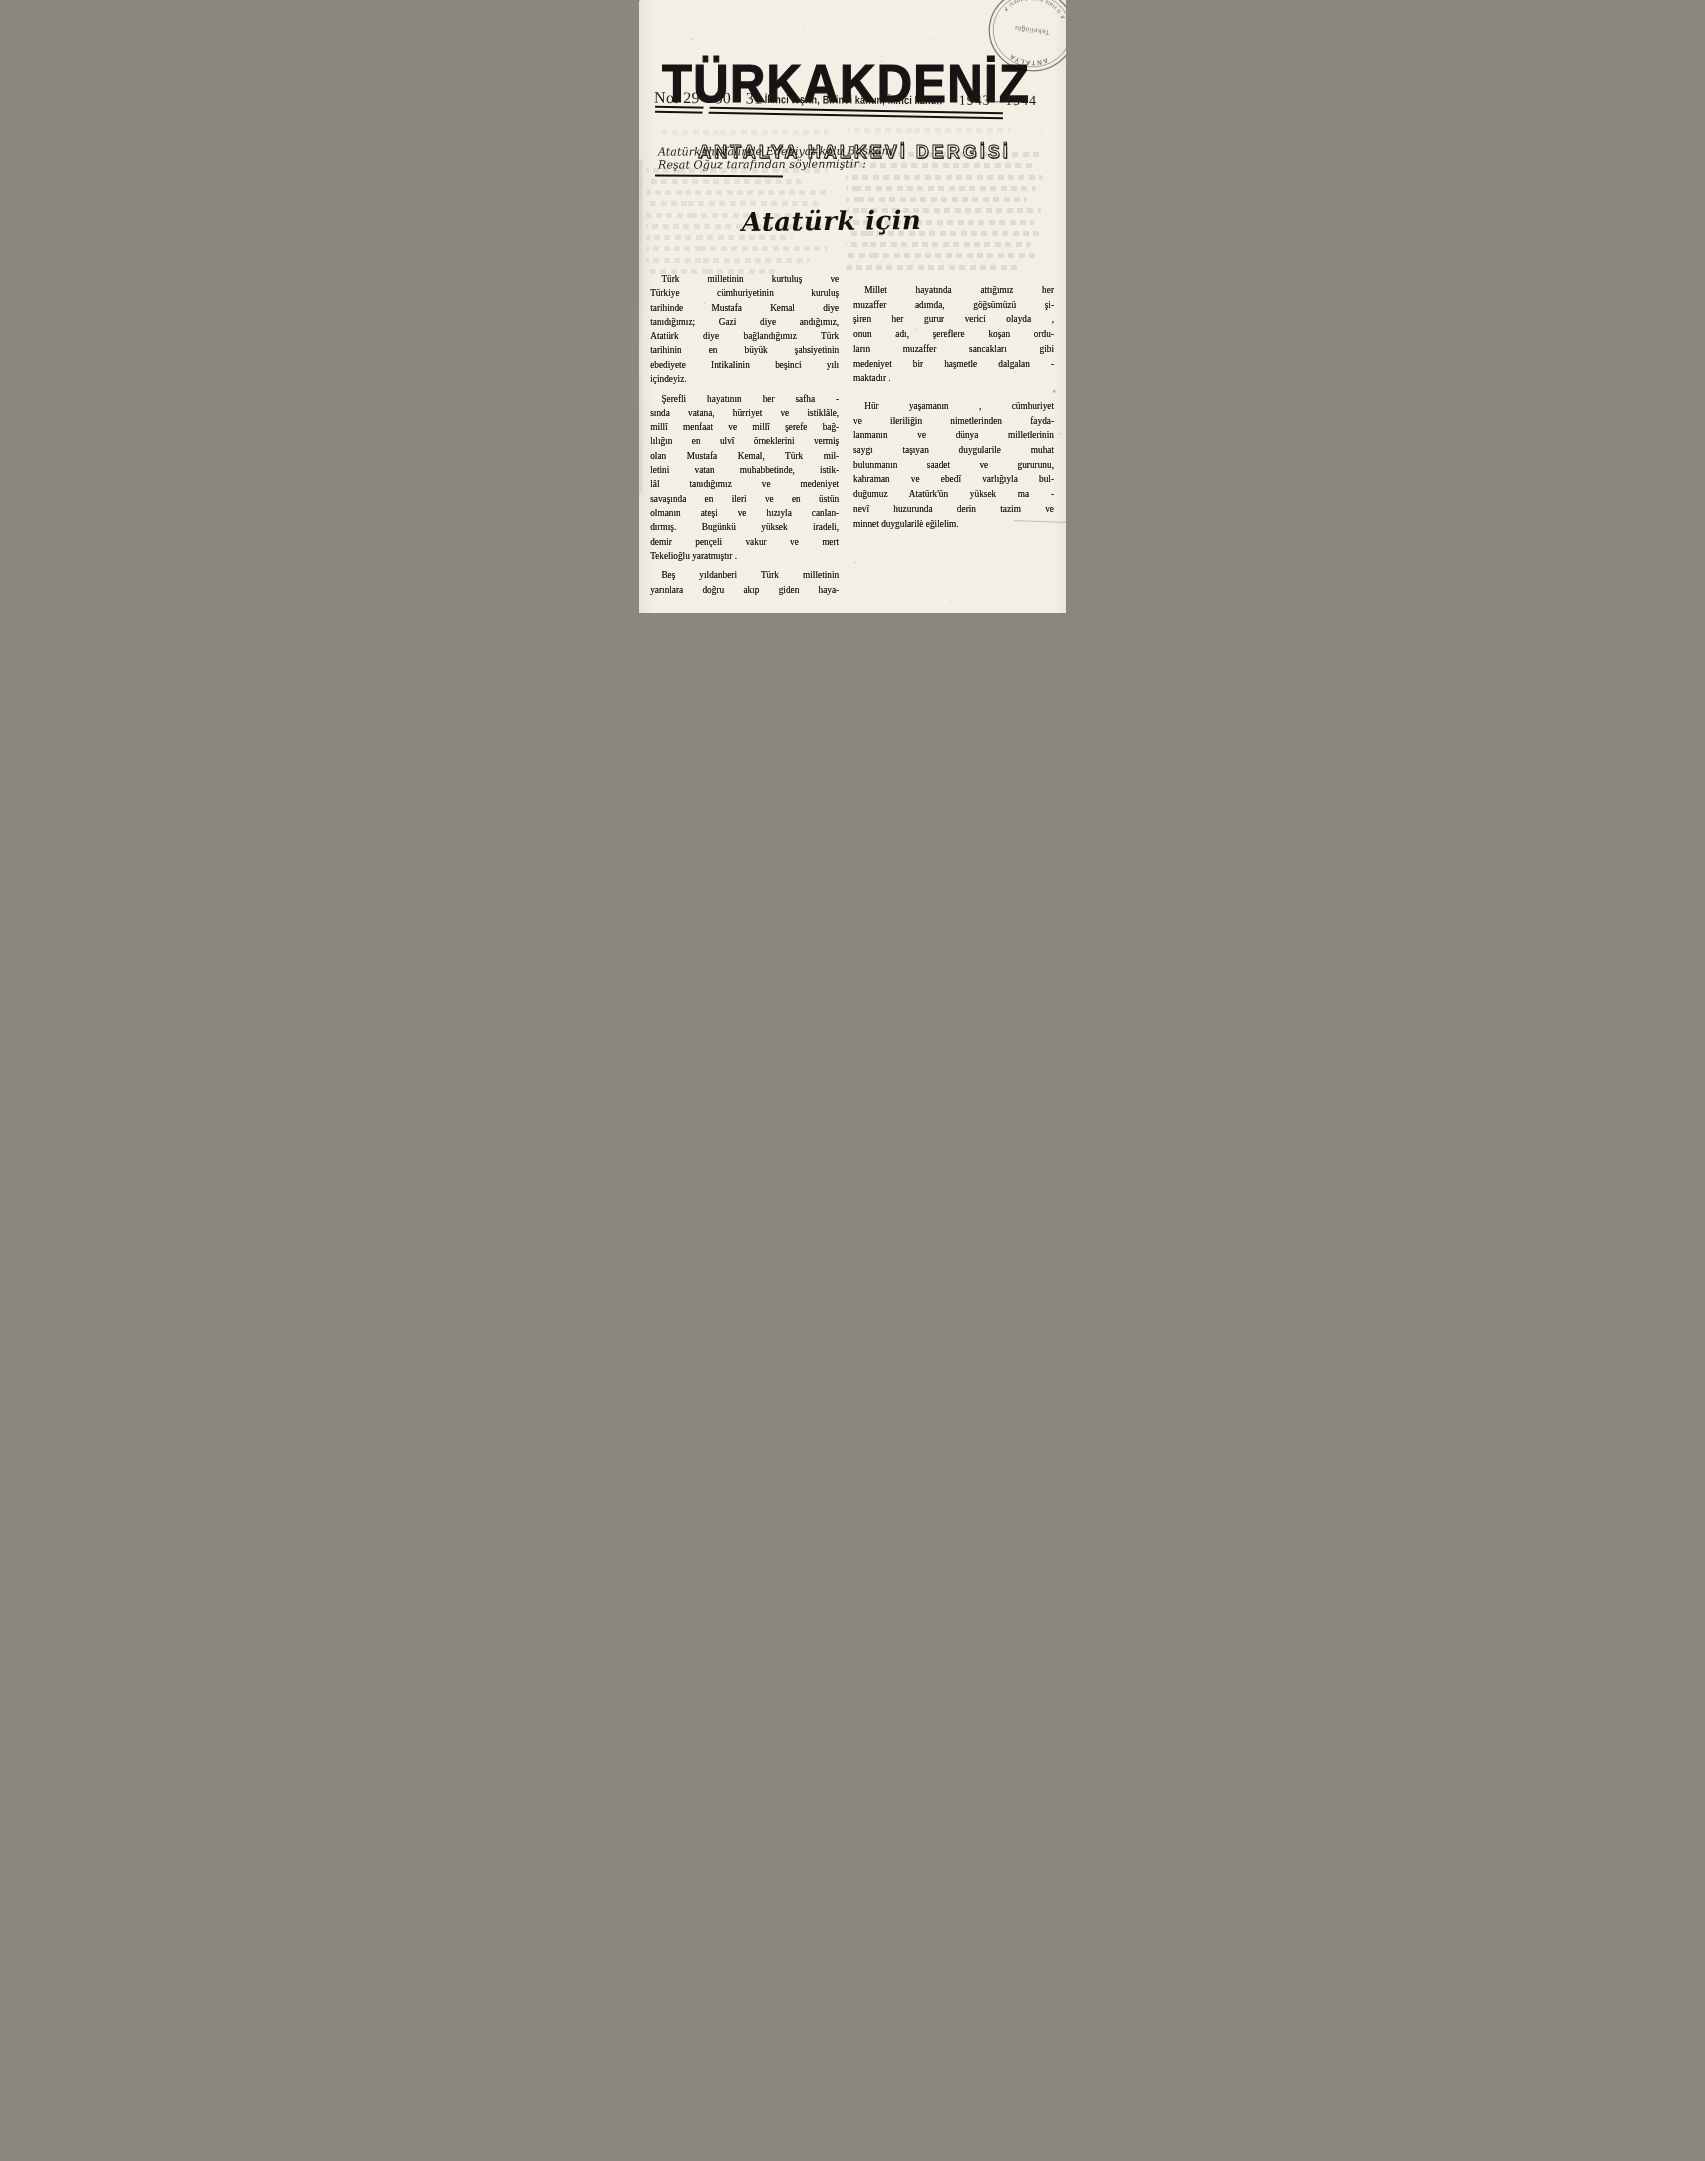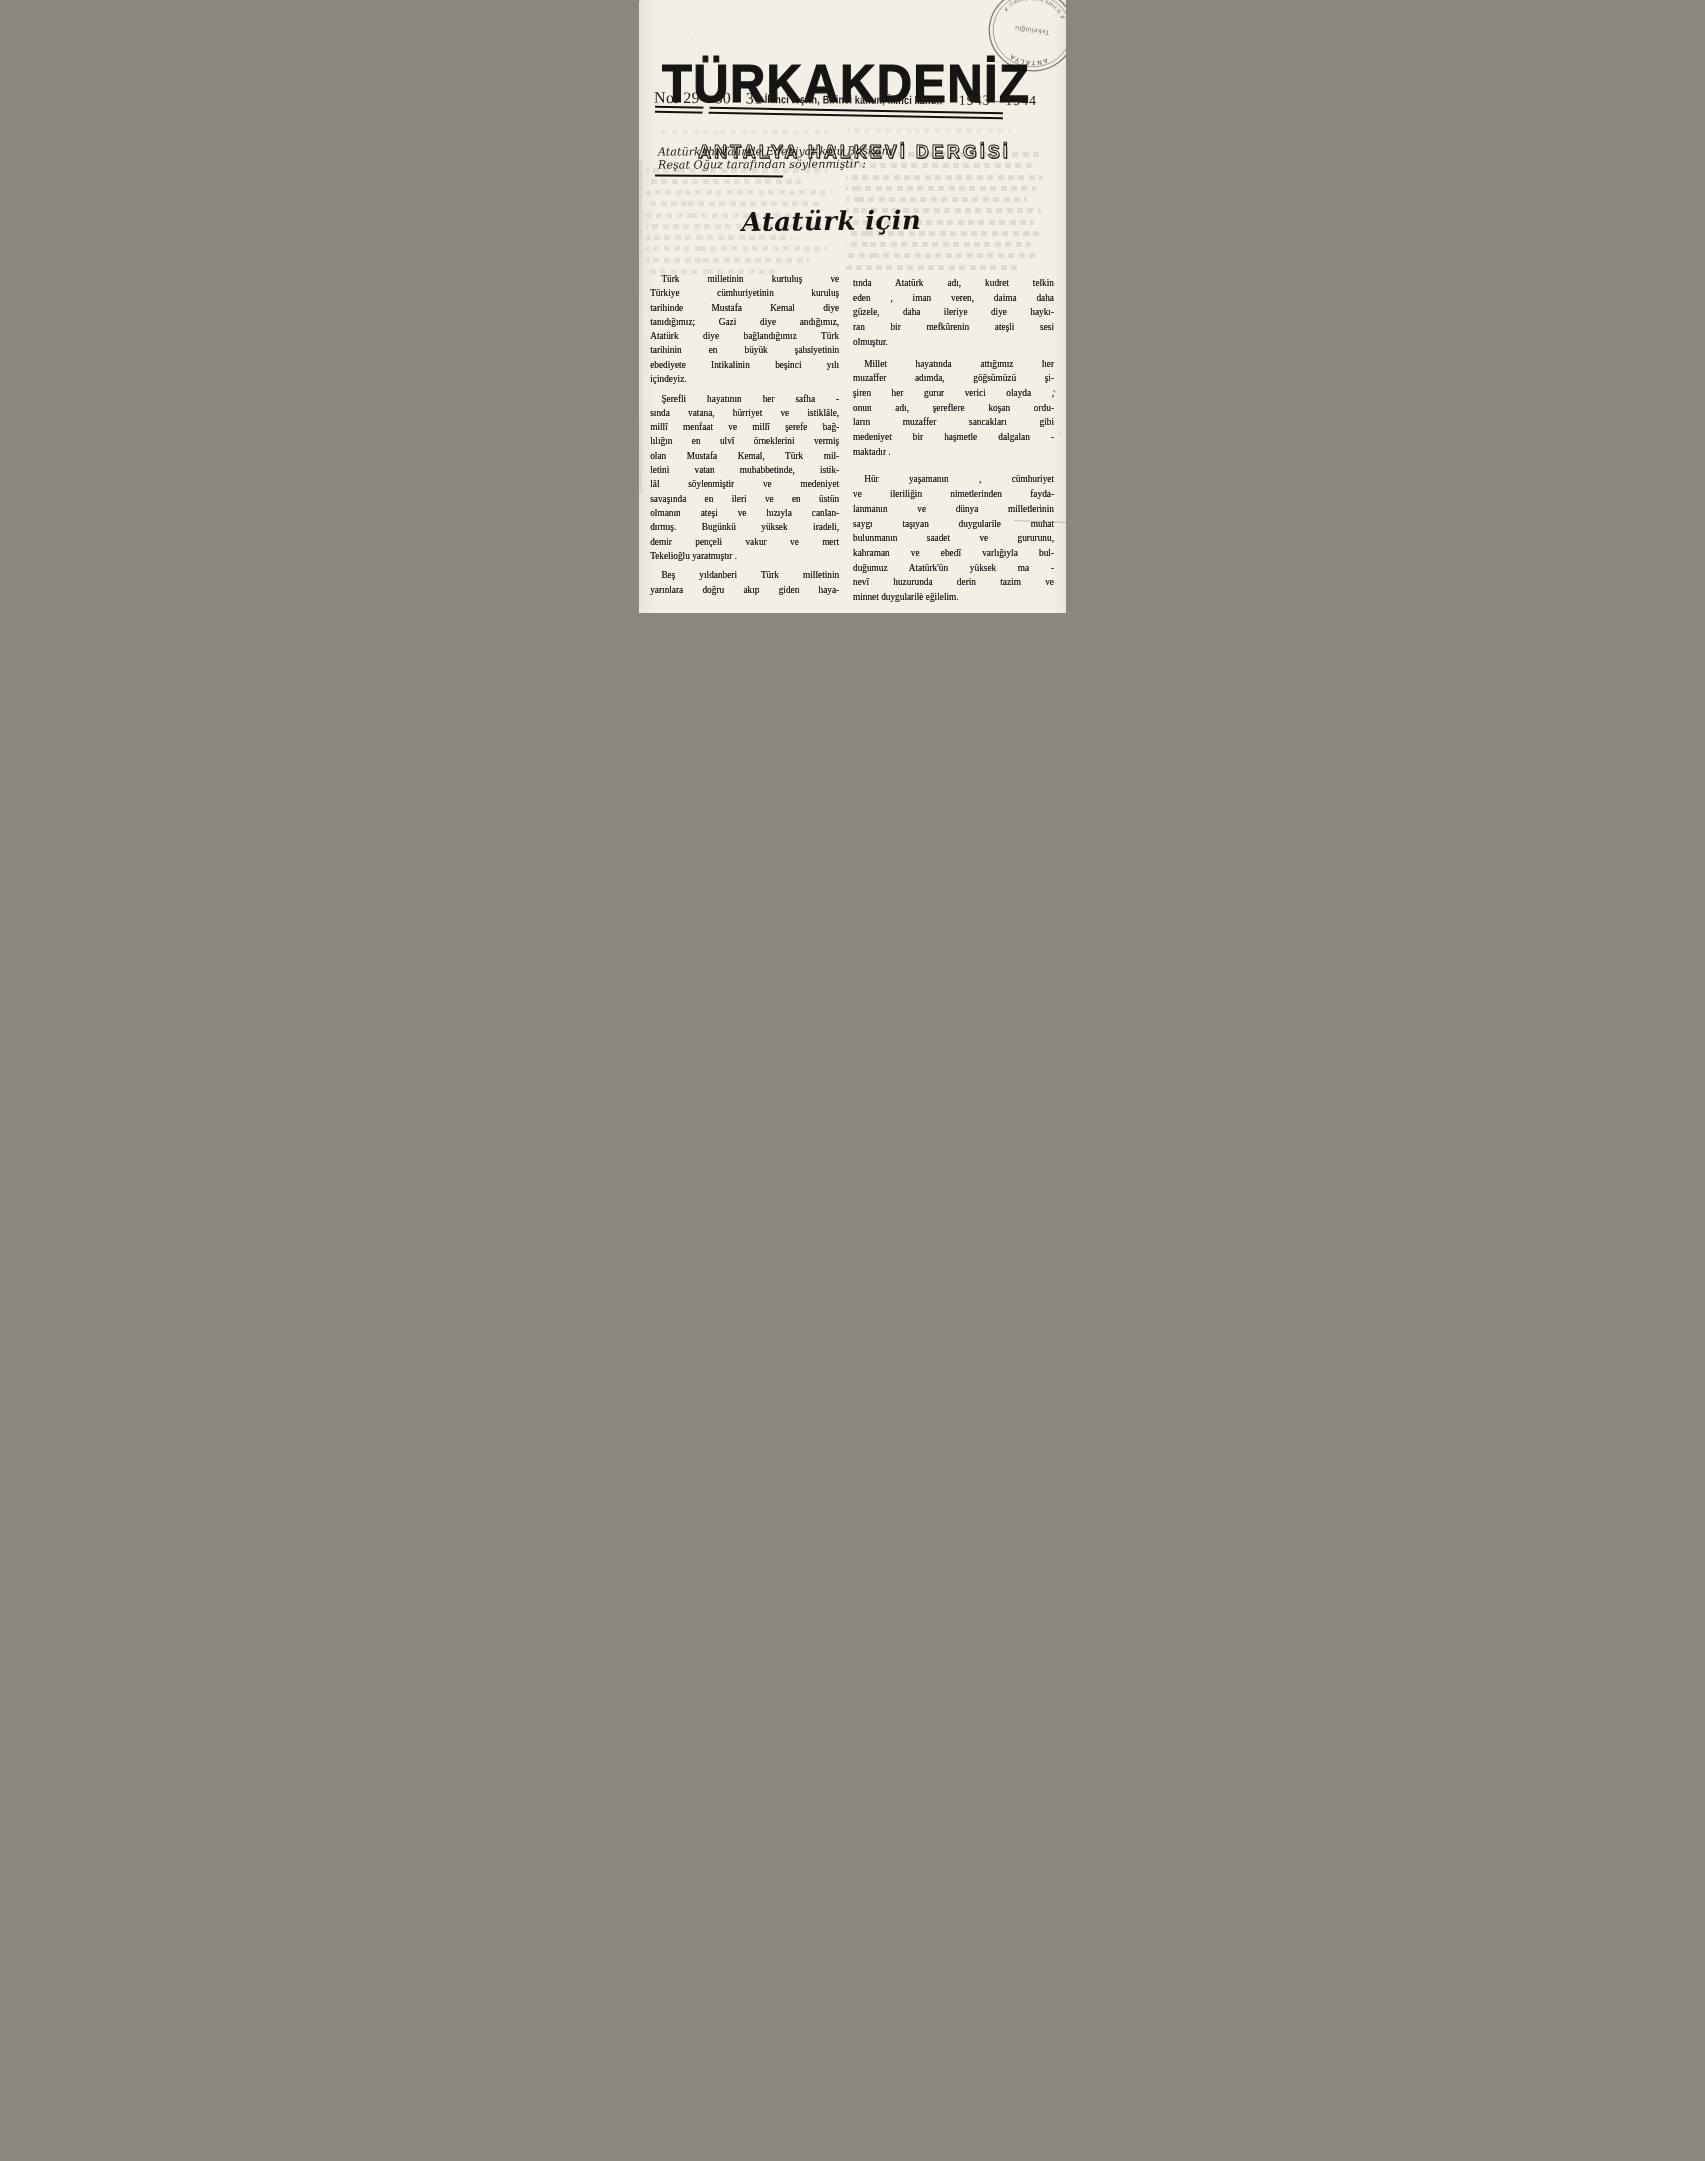--- a/index.html
+++ b/index.html
@@ -216,40 +216,33 @@
         <div class="line">ebediyete Intikalinin beşinci yılı</div>
         <div class="line lastline">içindeyiz.</div>
       </div>
       <div class="para gap-1">
         <div class="line indent">Şerefli hayatının her safha -</div>
         <div class="line">sında vatana, hürriyet ve istiklâle,</div>
         <div class="line">millî menfaat ve millî şerefe bağ-</div>
         <div class="line">lılığın en ulvî örneklerini vermiş</div>
         <div class="line">olan Mustafa Kemal, Türk mil-</div>
         <div class="line">letini vatan muhabbetinde, istik-</div>
-        <div class="line">lâl söylenmiştir ve medeniyet</div>
+        <div class="line">lâl tanıdığımız ve medeniyet</div>
         <div class="line">savaşında en ileri ve en üstün</div>
         <div class="line">olmanın ateşi ve hızıyla canlan-</div>
         <div class="line">dırmış. Bugünkü yüksek iradeli,</div>
         <div class="line">demir pençeli vakur ve mert</div>
         <div class="line lastline">Tekelioğlu yaratmıştır .</div>
       </div>
       <div class="para gap-2">
         <div class="line indent">Beş yıldanberi Türk milletinin</div>
         <div class="line">yarınlara doğru akıp giden haya-</div>
       </div>
     </div>
   <div class="col col-right">
-      <div class="para">
-        <div class="line">tında Atatürk adı, kudret telkin</div>
-        <div class="line">eden , iman veren, daima daha</div>
-        <div class="line">güzele, daha ileriye diye haykı-</div>
-        <div class="line">ran bir mefkûrenin ateşli sesi</div>
-        <div class="line lastline">olmuştur.</div>
-      </div>
       <div class="para gap-1">
         <div class="line indent">Millet hayatında attığımız her</div>
         <div class="line">muzaffer adımda, göğsümüzü şi-</div>
         <div class="line">şiren her gurur verici olayda ,</div>
         <div class="line">onun adı, şereflere koşan ordu-</div>
         <div class="line">ların muzaffer sancakları gibi</div>
         <div class="line">medeniyet bir haşmetle dalgalan -</div>
         <div class="line lastline">maktadır .</div>
       </div>
       <div class="para gap-2">

